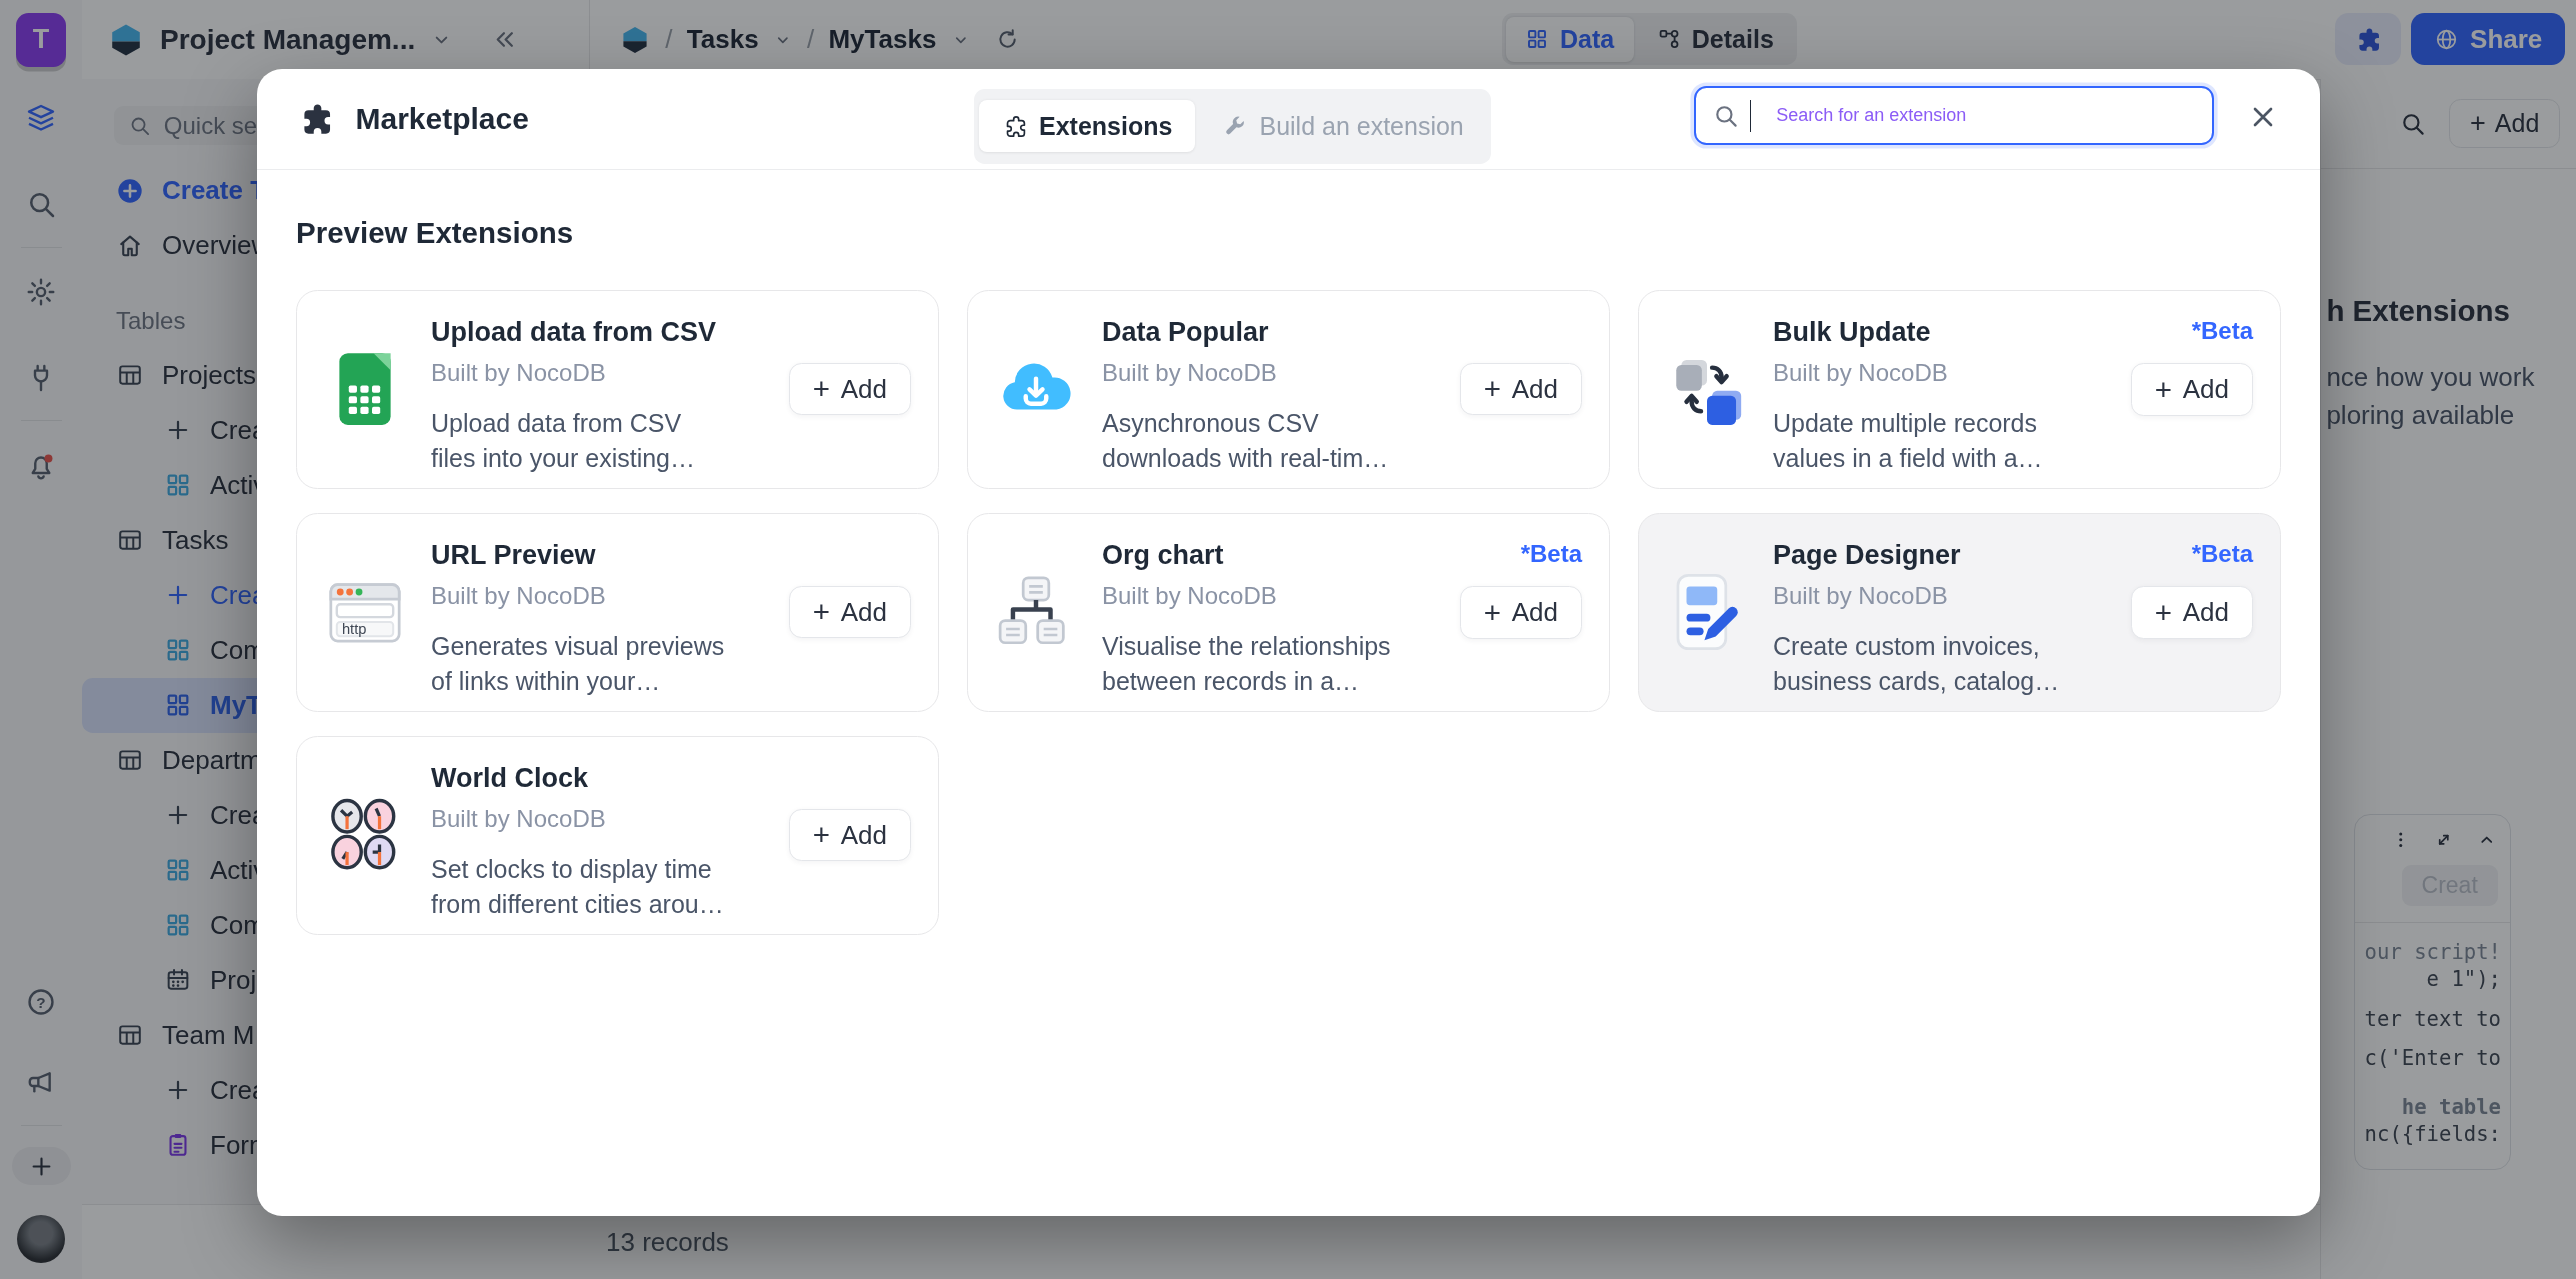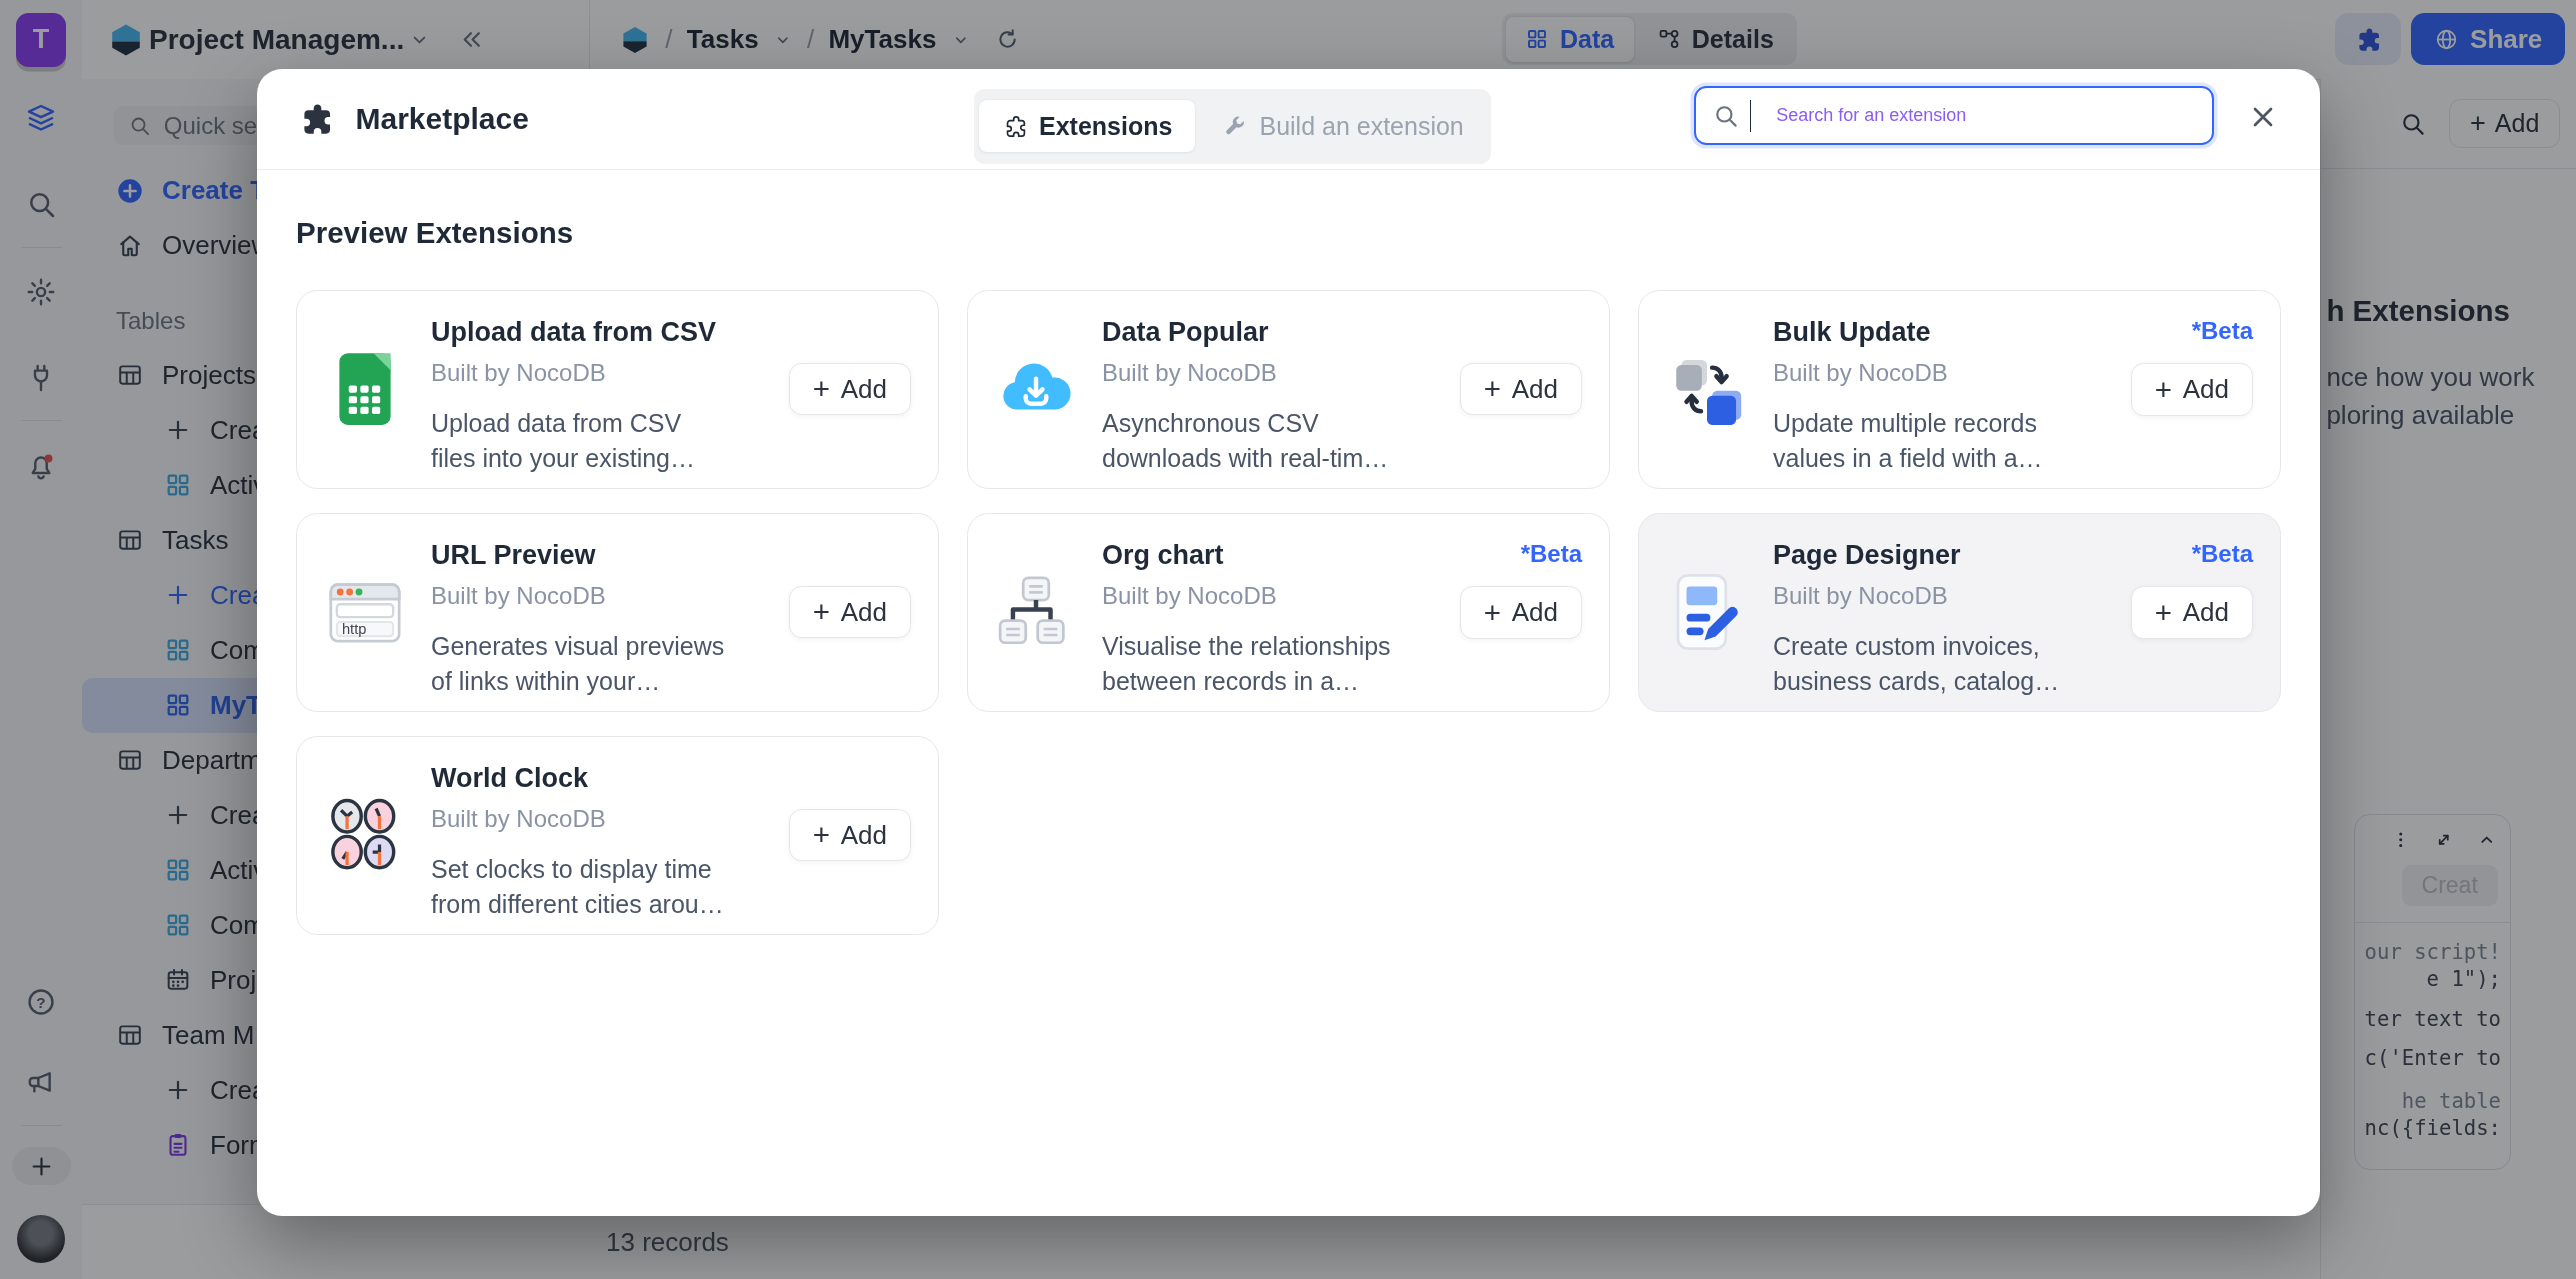--- a/index.html
+++ b/index.html
@@ -19,21 +19,21 @@
   .rail-div{width:41px;height:0.9px;background:#E2E3E6;margin-top:23px;}
   .rail-blue{color:#3366FF;}
   .rail-plus{margin-top:21.5px;width:59px;height:38px;border-radius:19px;background:#ECECEF;
         display:flex;align-items:center;justify-content:center;color:#2B3240;}
   .rail-plus .ic{width:27px;height:27px;}
   .user-avatar{margin-top:30px;margin-bottom:16px;width:48px;height:48px;border-radius:50%;
         background:radial-gradient(circle at 50% 38%,#7a7f86 0 30%,#2b2e33 70%);}
 
   .topbar{position:absolute;left:82px;right:0;top:0;height:79px;background:#fff;
         border-bottom:0.9px solid #E7E7E9;display:flex;align-items:center;z-index:2;}
-  .ws-block{width:508px;height:100%;display:flex;align-items:center;gap:4px;padding-left:25px;
+  .ws-block{width:508px;height:100%;display:flex;align-items:center;gap:15px;padding-left:25px;
         box-sizing:border-box;border-right:0.9px solid #E7E7E9;}
   .ws-block .hex{width:38px;height:38px;}
   .ws-name{font-size:28px;font-weight:700;color:#2B3240;white-space:nowrap;}
   .chev{width:23px;height:23px;color:#6B7280;}
   .coll{width:27px;height:27px;color:#6B7280;margin-left:23px;}
   .crumbs{display:flex;align-items:center;gap:14.3px;margin-left:29px;}
   .crumbs .hex{width:32px;height:32px;}
   .slash{font-size:26px;color:#9AA0AA;}
   .crumb{font-size:26px;font-weight:600;color:#1F2937;}
   .refresh{width:25px;height:25px;color:#57606F;margin-left:10.7px;}
@@ -96,21 +96,21 @@
   .sp-head .ic{width:21.5px;height:21.5px;}
   .sp-saverow{display:flex;justify-content:flex-end;padding:14.3px 12.5px 16px;}
   .sp-save{background:#F1F2F4;color:#B9BEC8;border:none;border-radius:9px;padding:7.2px 19.7px;font-size:23px;}
   .sp-code{border-top:0.9px solid #E7E7E9;padding:16px 9px;font-family:"DejaVu Sans Mono",monospace;
         font-size:20.6px;color:#3F4754;}
   .sp-line{direction:rtl;overflow:hidden;white-space:nowrap;height:27px;line-height:27px;}
   .sp-line span{direction:ltr;unicode-bidi:isolate;}
   .sp-line.muted{color:#7C8796;}
   .sp-line:nth-child(3){margin-top:12.5px;}
   .sp-line:nth-child(4){margin-top:12.5px;}
-  .sp-line:nth-child(5){margin-top:16px;}
+  .sp-line:nth-child(5){margin-top:22px;font-weight:bold;}
 
   
   .overlay{position:absolute;inset:0;background:rgba(15,18,25,0.42);z-index:10;}
   .modal{position:absolute;left:257px;top:69px;width:2063px;height:1147px;background:#fff;
         border-radius:25px;box-shadow:0 27px 72px rgba(0,0,0,.35);z-index:20;box-sizing:border-box;}
   .m-header{height:101px;border-bottom:0.9px solid #EBECEE;display:flex;align-items:center;
         padding:0 39px;position:relative;box-sizing:border-box;}
   .m-title-ic{width:38px;height:38px;color:#2B3240;}
   .m-title{font-size:30px;font-weight:700;color:#1F2937;margin-left:21.5px;}
   .m-tabs{position:absolute;left:717px;top:19.7px;height:75px;background:#F1F2F4;border-radius:10.7px;

